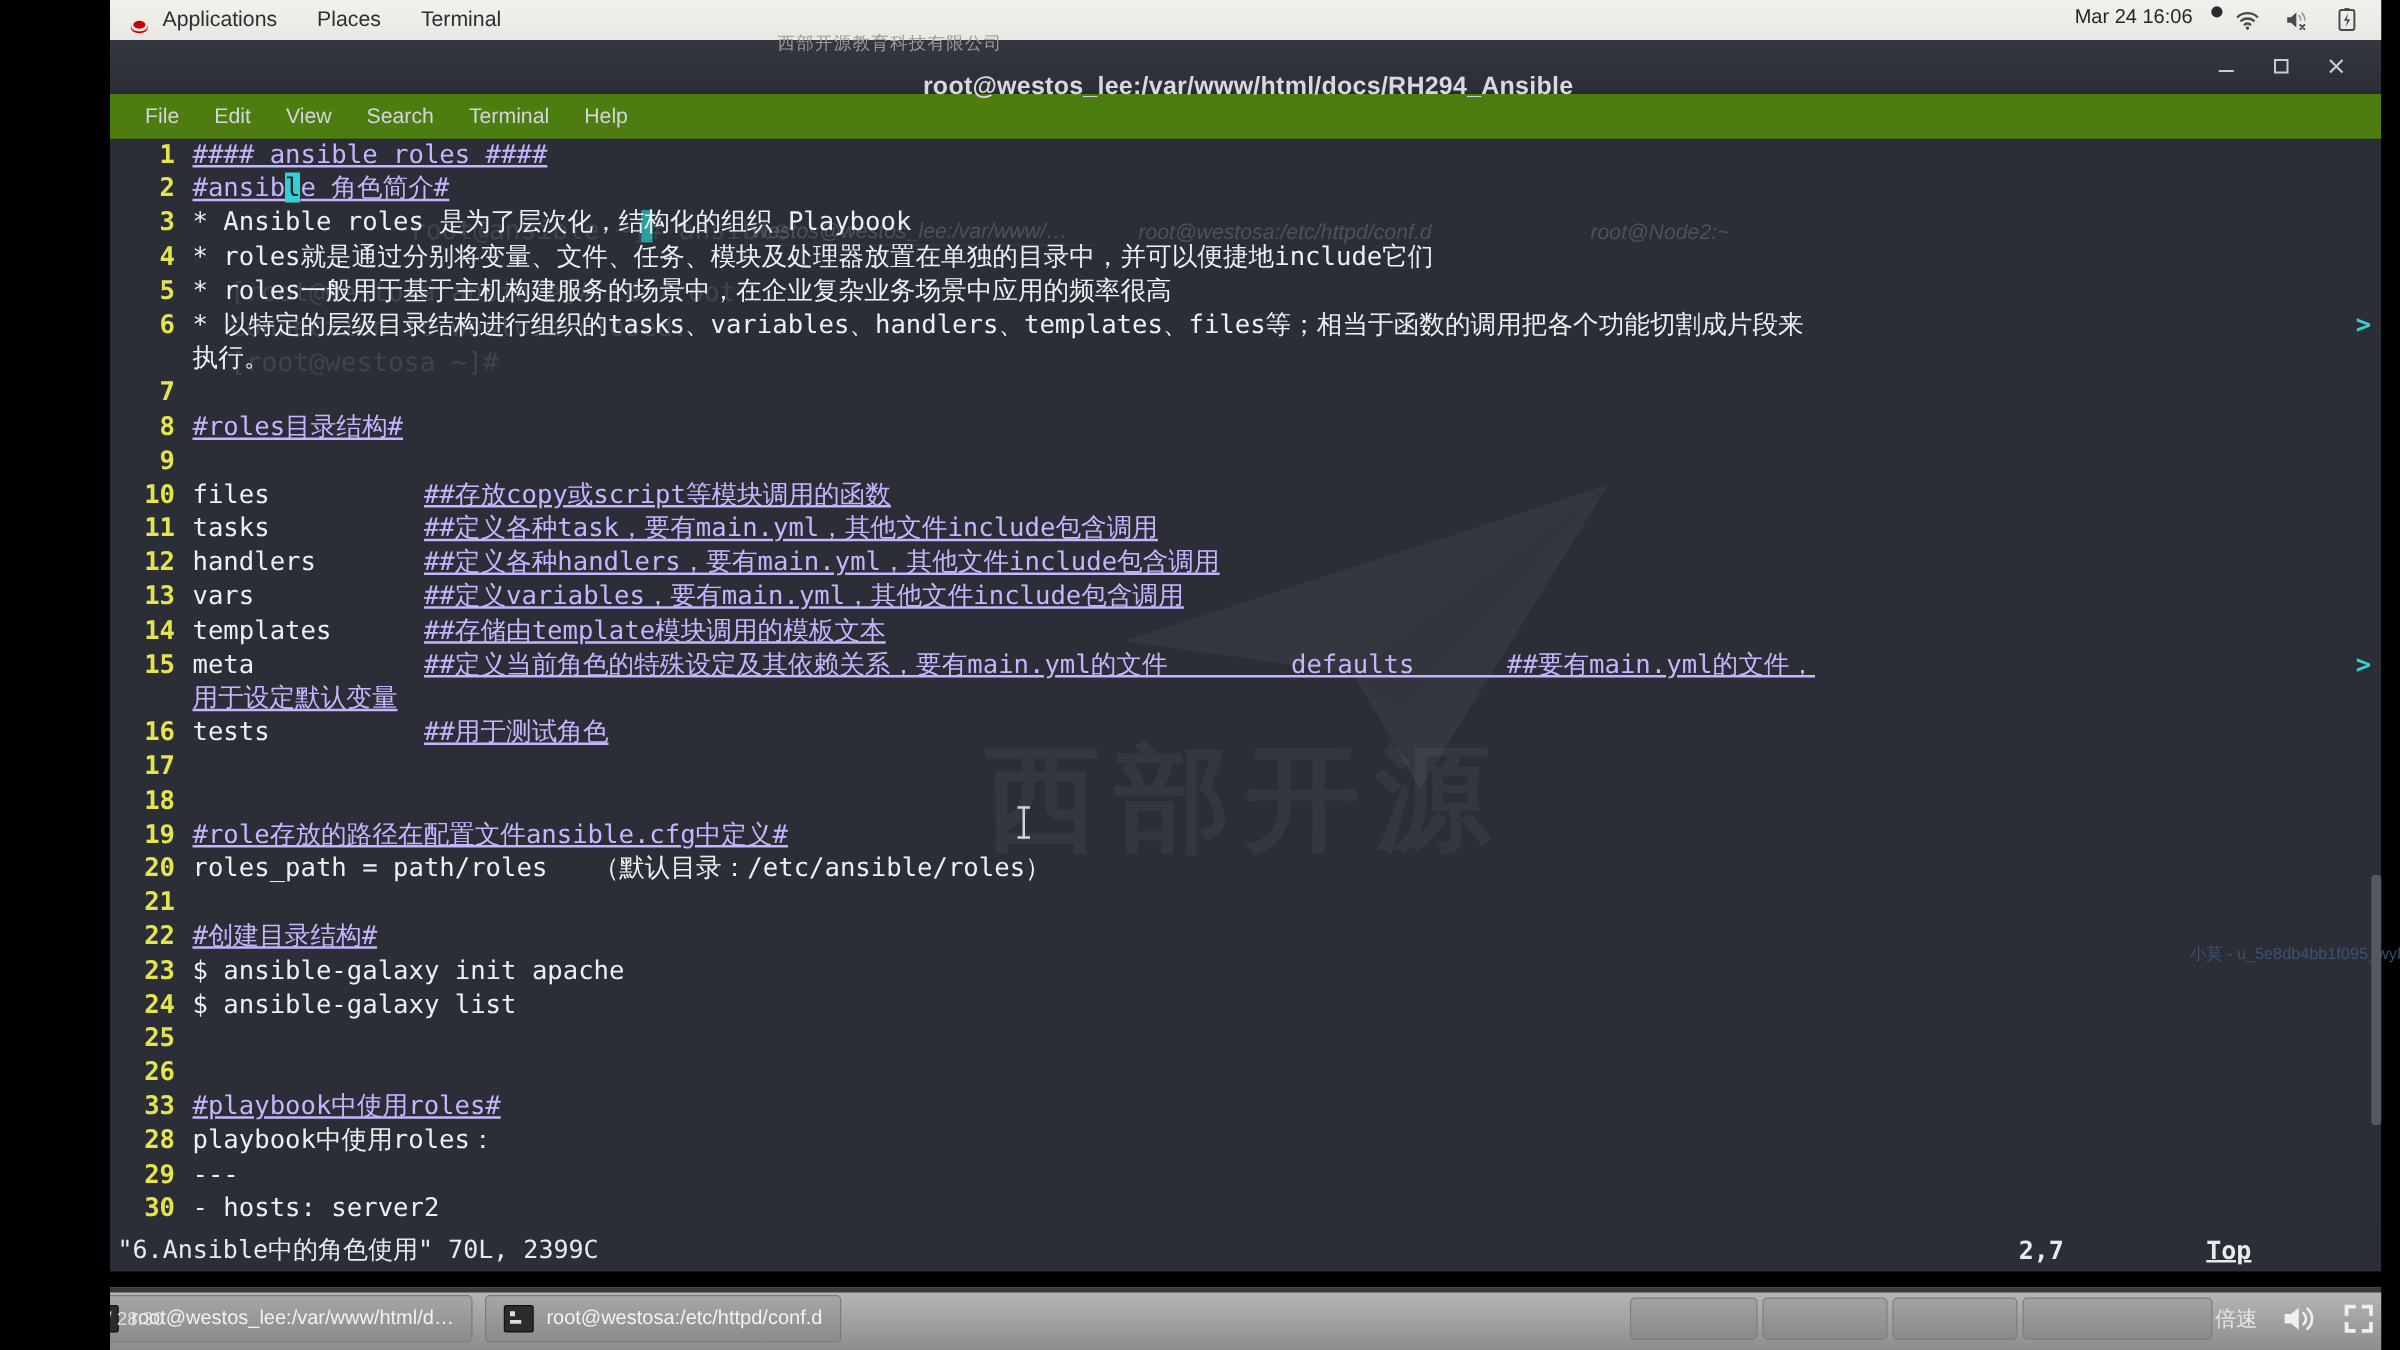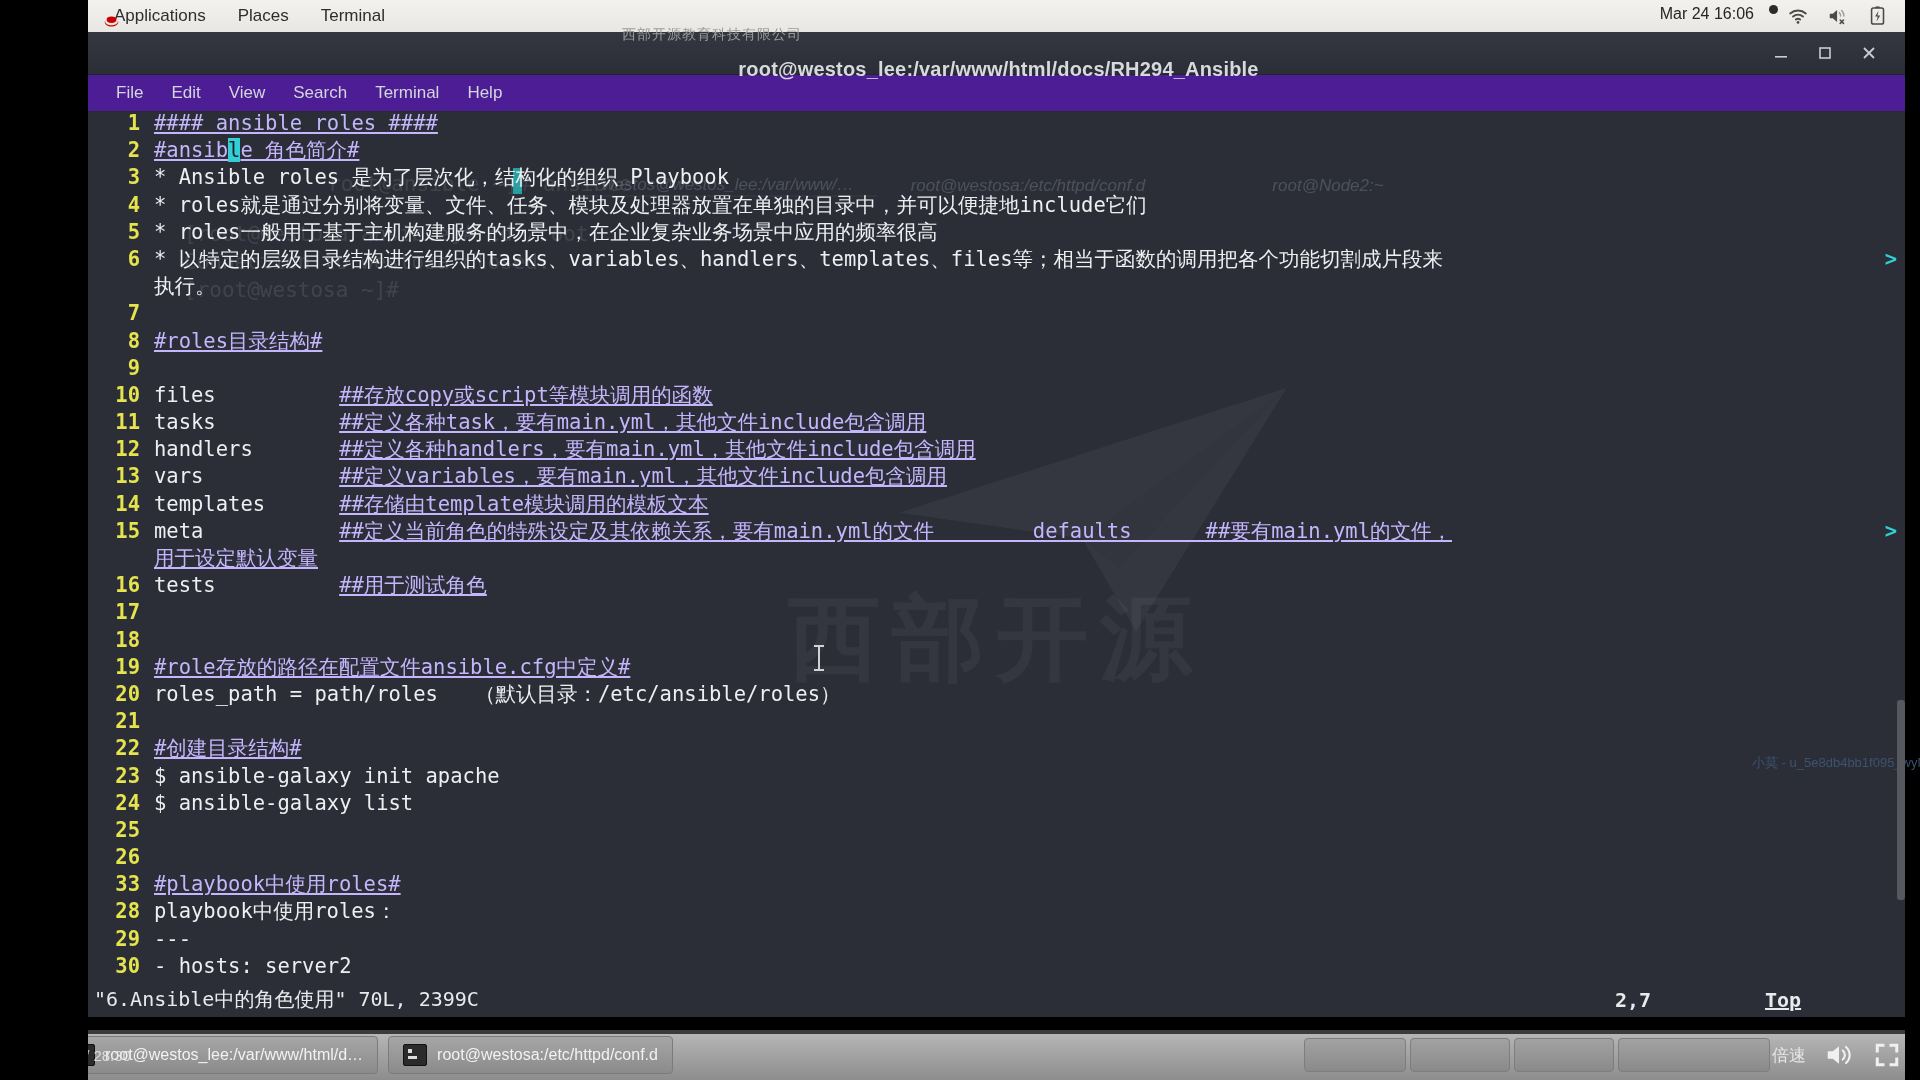--- a/index.html
+++ b/index.html
@@ -4,21 +4,21 @@
 <style>
   html,body{margin:0;padding:0;background:#000;}
   body{width:1920px;height:1080px;overflow:hidden;font-family:"Liberation Sans",sans-serif;}
   #screen{position:relative;width:1920px;height:1080px;background:#000;overflow:hidden;}
 
   
   #gnome-panel{position:absolute;left:88px;top:0;width:1832px;height:32px;
     background:linear-gradient(#f3f1ee,#e9e7e4);display:flex;align-items:center;
     font-size:17px;color:#2e2e2e;}
   .gp-item{padding:0 16px;cursor:default;white-space:nowrap;}
-  .gp-item.first{padding-left:26px;position:relative;}
+  .gp-item.first{padding-left:42px;position:relative;}
   #redhat-logo{position:absolute;left:14px;top:7px;width:19px;height:18px;}
   #gp-spacer{flex:1;}
   #gp-clock{font-size:16px;color:#262626;white-space:nowrap;padding-right:6px;}
   .gp-dot{display:inline-block;width:9px;height:9px;border-radius:50%;background:#2b2b2b;
     margin-left:9px;vertical-align:1px;}
   .gp-ico{width:26px;height:22px;margin:0 7px;opacity:.85;}
   #gp-status{display:flex;align-items:flex-start;padding-right:22px;}
 
   
   #letter-left{position:absolute;left:0;top:0;width:88px;height:1080px;background:#000;z-index:40;}
@@ -26,21 +26,21 @@
 
   
   #term-window{position:absolute;left:88px;top:32px;width:1817px;height:985px;background:#2b2e37;}
   #title-bar{height:42px;background:linear-gradient(#34373f,#2b2e36);
     border-bottom:1px solid #22242b;display:flex;align-items:center;position:relative;}
   #win-title{flex:1;text-align:center;color:#d7d9de;font-size:20px;font-weight:bold;
     letter-spacing:.2px;padding-left:150px;margin-top:32px;}
   .wb{width:44px;height:42px;display:flex;align-items:center;justify-content:center;
     color:#c9ccd2;font-size:17px;}
   .wb svg{display:block;}
-  #menu-bar{height:36px;background:#4c1d95;display:flex;align-items:center;
+  #menu-bar{height:36px;background:#4d7c0f;display:flex;align-items:center;
     padding-left:14px;border-bottom:1px solid #272a31;}
   .menu-item{color:#d3d6dc;font-size:17px;padding:0 14px;cursor:default;}
 
   
   #ghost{position:absolute;left:0;top:0;width:100%;height:100%;pointer-events:none;z-index:2;}
   .ghost-tabbar{position:absolute;left:420px;top:133px;width:1390px;height:42px;
     display:flex;align-items:center;opacity:.30;font-size:17px;color:#9aa0ac;font-style:italic;}
   .ghost-tab{width:300px;text-align:center;white-space:nowrap;}
   .ghost-tab.t1{margin-left:70px;border-bottom:2px solid rgba(255,255,255,.12);}
   .ghost-cursor{position:absolute;left:425px;top:136px;width:9px;height:26px;background:#27c4c4;opacity:.75;}

